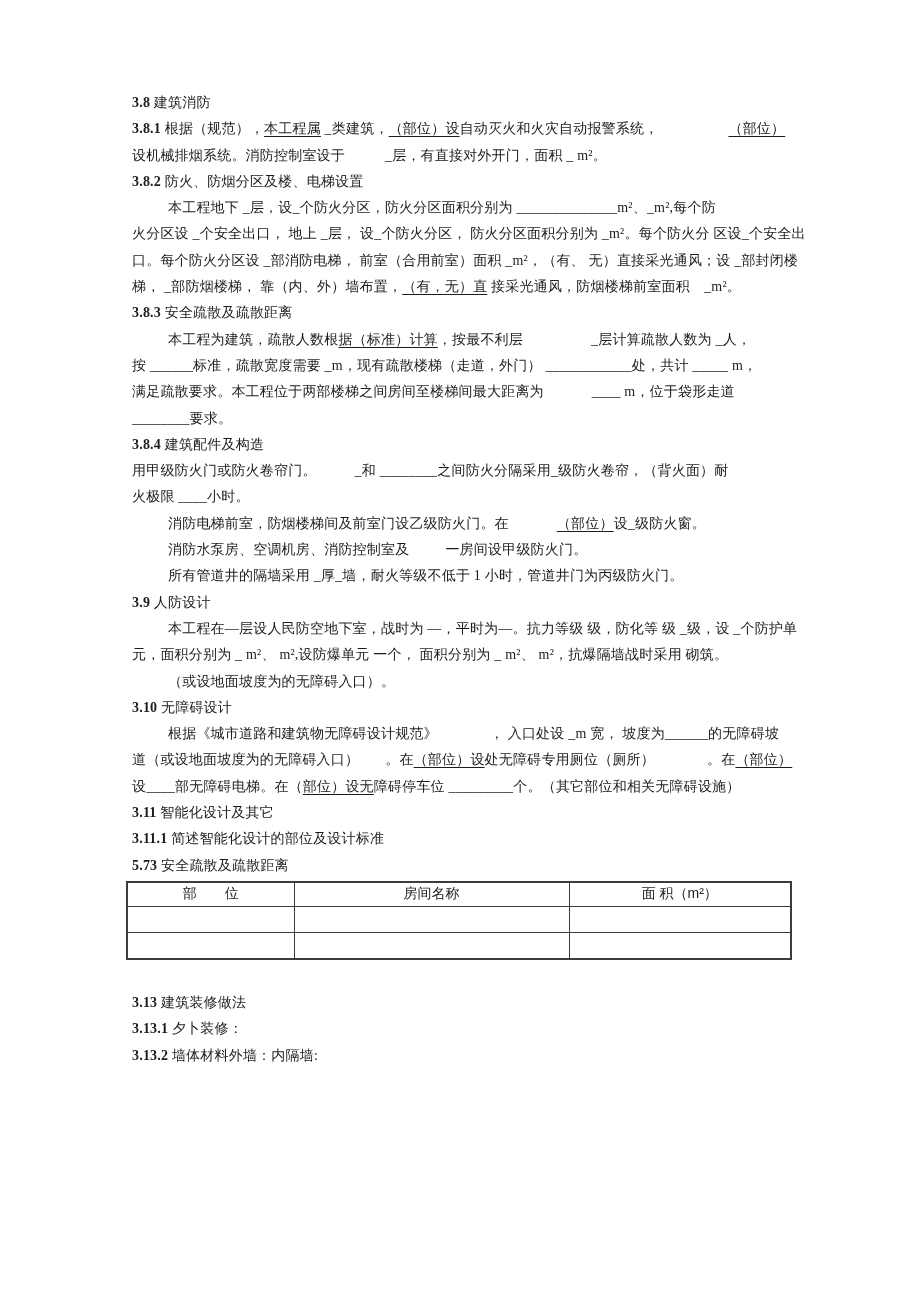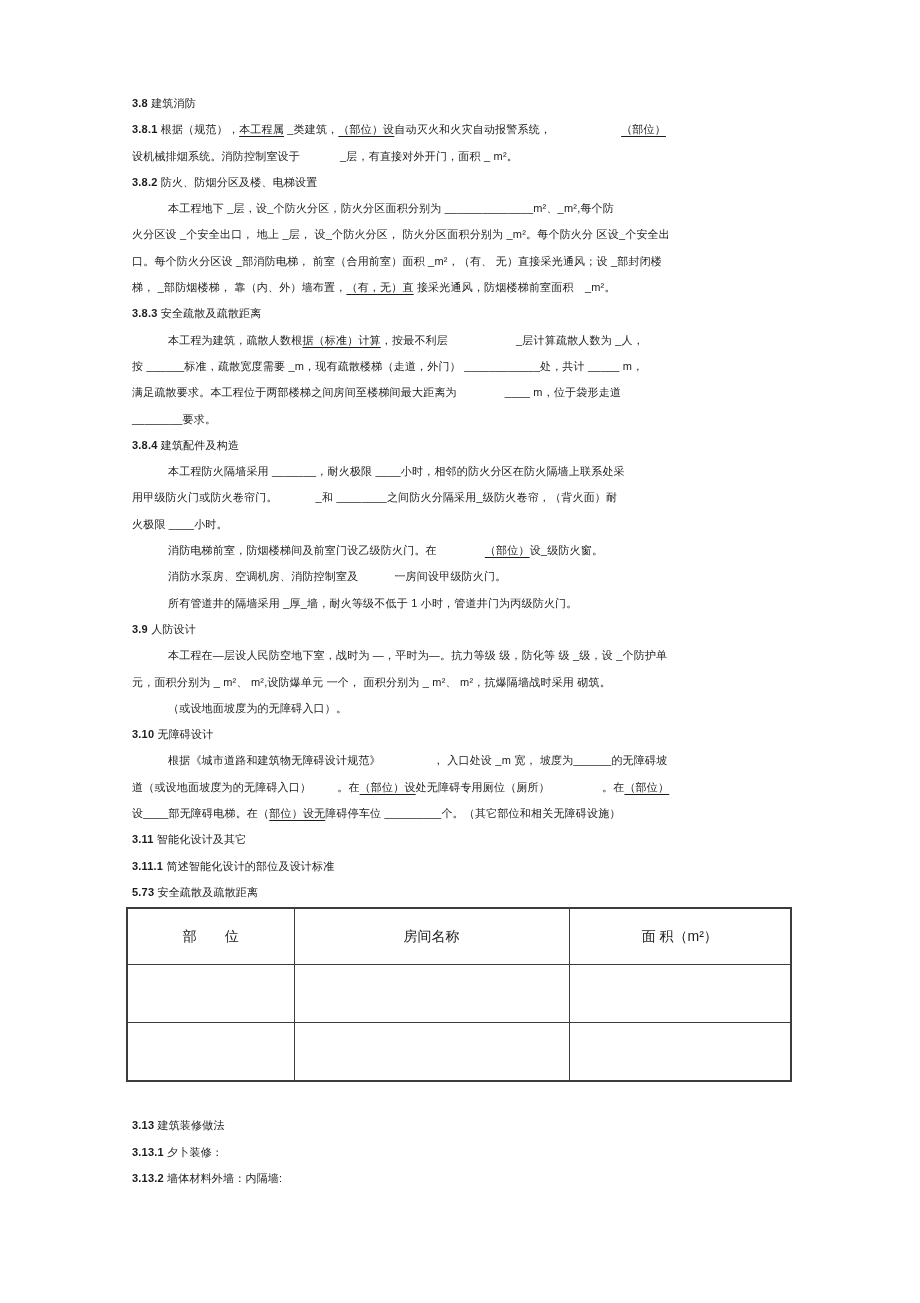--- a/index.html
+++ b/index.html
@@ -7,41 +7,42 @@
     position:relative;
     width:920px;height:1303px;
     background:#ffffff;
     font-family:"Liberation Sans",sans-serif;
     color:#1c1c1c;
     overflow:hidden;
   }
   .content{position:absolute;left:132px;top:90px;width:672px;}
   .line{
     white-space:pre;
-    font-size:11px;
+    font-size:14px;
     line-height:26.3px;
     height:26.3px;
     letter-spacing:0.2px;
+    font-family:Liberation Serif, serif;
   }
   .line.indent{padding-left:36px;}
   .num{font-weight:bold;}
   .u{text-decoration:underline;text-underline-offset:3px;}
   .gap{display:inline-block;height:1px;vertical-align:baseline;}
   table.area{
     border-collapse:collapse;
     table-layout:fixed;
     width:664px;
     margin:2px 0 0 -6px;
     border:2px solid #3c3c3c;
   }
   table.area th, table.area td{
     border:1px solid #3c3c3c;
     font-weight:normal;
     font-size:14px;
-    padding:16px;
+    padding:0;
   }
   table.area th{height:23px;}
   table.area td{height:25px;}
   .col1{width:167px;}
   .col2{width:275px;}
   .col3{width:222px;}
   .bottom-block{margin-top:30px;}
 </style>
 </head>
 <body>
@@ -57,21 +58,20 @@
         <div class="line indent"><span>本工程地下 _层，设_个防火分区，防火分区面积分别为 ______________m²、_m²,每个防</span></div>
         <div class="line"><span>火分区设 _个安全出口， 地上 _层， 设_个防火分区， 防火分区面积分别为 _m²。每个防火分 区设_个安全出</span></div>
         <div class="line"><span>口。每个防火分区设 _部消防电梯， 前室（合用前室）面积 _m²，（有、 无）直接采光通风；设 _部封闭楼</span></div>
         <div class="line"><span>梯， _部防烟楼梯， 靠（内、外）墙布置，</span><span class="u">（有，无）直</span><span> 接采光通风，防烟楼梯前室面积　_m²。</span></div>
         <div class="line"><span class="num">3.8.3</span><span> 安全疏散及疏散距离</span></div>
         <div class="line indent"><span>本工程为建筑，疏散人数根</span><span class="u">据（标准）计算</span><span>，按最不利层</span><span class="gap" style="width: 68px;"></span><span>_层计算疏散人数为 _人，</span></div>
         <div class="line"><span>按 ______标准，疏散宽度需要 _m，现有疏散楼梯（走道，外门） ____________处，共计 _____ m，</span></div>
         <div class="line"><span>满足疏散要求。本工程位于两部楼梯之间房间至楼梯间最大距离为</span><span class="gap" style="width: 48px;"></span><span>____ m，位于袋形走道</span></div>
         <div class="line"><span>________要求。</span></div>
         <div class="line"><span class="num">3.8.4</span><span> 建筑配件及构造</span></div>
-        <div class="line indent"><span>本工程防火隔墙采用 _______，耐火极限 ____小时，相邻的防火分区在防火隔墙上联系处采</span></div>
         <div class="line"><span>用甲级防火门或防火卷帘门。</span><span class="gap" style="width: 38px;"></span><span>_和 ________之间防火分隔采用_级防火卷帘，（背火面）耐</span></div>
         <div class="line"><span>火极限 ____小时。</span></div>
         <div class="line indent"><span>消防电梯前室，防烟楼梯间及前室门设乙级防火门。在</span><span class="gap" style="width: 48px;"></span><span class="u">（部位）</span><span>设_级防火窗。</span></div>
         <div class="line indent"><span>消防水泵房、空调机房、消防控制室及</span><span class="gap" style="width: 36px;"></span><span>一房间设甲级防火门。</span></div>
         <div class="line indent"><span>所有管道井的隔墙采用 _厚_墙，耐火等级不低于 1 小时，管道井门为丙级防火门。</span></div>
         <div class="line"><span class="num">3.9</span><span> 人防设计</span></div>
         <div class="line indent"><span>本工程在—层设人民防空地下室，战时为 —，平时为—。抗力等级 级，防化等 级 _级，设 _个防护单</span></div>
         <div class="line"><span>元，面积分别为 _ m²、 m²,设防爆单元 一个， 面积分别为 _ m²、 m²，抗爆隔墙战时采用 砌筑。</span></div>
         <div class="line indent"><span>（或设地面坡度为的无障碍入口）。</span></div>
         <div class="line"><span class="num">3.10</span><span> 无障碍设计</span></div>

